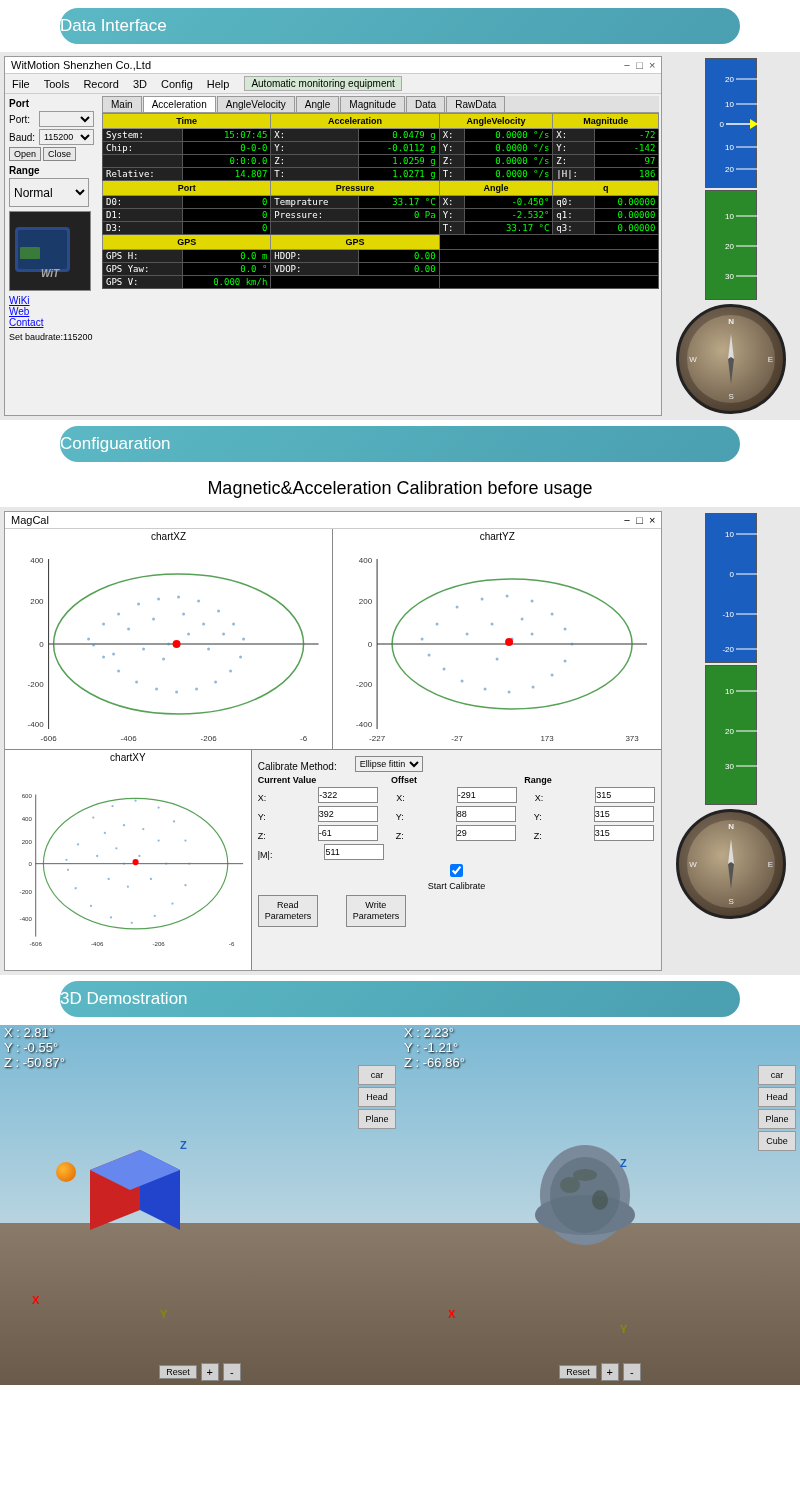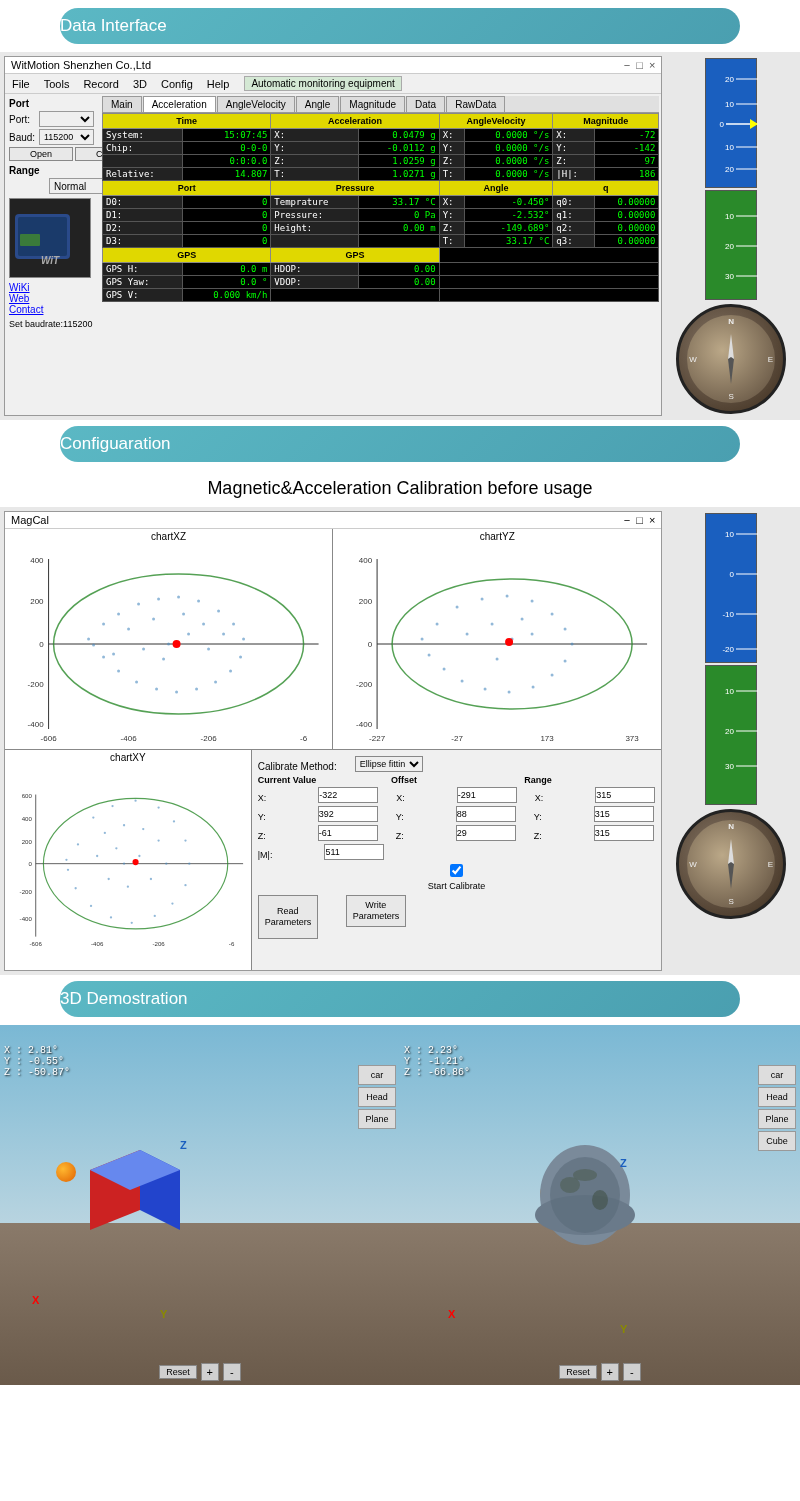--- a/index.html
+++ b/index.html
@@ -86,31 +86,30 @@
     .btn-row {
       display: flex;
       gap: 2px;
       margin-bottom: 4px;
     }
 
     .small-btn {
       border: 1px solid #888;
       background: #e8e8e8;
       font-size: 9px;
-      padding: 1px 20px;
+      padding: 1px 4px;
       cursor: pointer;
     }
 
     .type-label { font-size: 10px; font-weight: bold; margin-bottom: 2px; }
     .type-select {
       border: 1px solid #999;
-      font-size: 10px;
+      font-size: 12px;
       width: 80px;
-      height: 16px;
-      margin-left: 40px;
+      height: 29px;
     }
 
     .device-img-box {
       width: 82px;
       height: 80px;
       border: 1px solid #888;
       background: #222;
       margin: 4px 0;
       display: flex;
       align-items: center;
@@ -268,25 +267,25 @@
 
     .td-ground {
       position: absolute;
       bottom: 0; left: 0; right: 0;
       height: 45%;
       background: linear-gradient(180deg, #8a7a6a, #6a5a4a);
     }
 
     .td-coords {
       position: absolute;
-      top: 20px;
+      top: 0;
       left: 4px;
-      font-size: 10px;
+      font-size: 13px;
       color: #fff;
-      font-family: Liberation Mono, monospace;
+      font-family: Liberation Sans, sans-serif;
       text-shadow: 1px 1px 2px #000;
     }
 
     .td-buttons {
       position: absolute;
       right: 4px;
       top: 40px;
       display: flex;
       flex-direction: column;
       gap: 2px;
@@ -516,30 +515,20 @@
                 <td>0.00000</td>
               </tr>
               <tr>
                 <td class="label-cell">D1:</td>
                 <td>0</td>
                 <td class="label-cell">Pressure:</td>
                 <td>0 Pa</td>
                 <td class="label-cell">Y:</td>
                 <td>-2.532°</td>
                 <td class="label-cell">q1:</td>
-                <td>0.00000</td>
-              </tr>
-              <tr>
-                <td class="label-cell">D2:</td>
-                <td>0</td>
-                <td class="label-cell">Height:</td>
-                <td>0.00 m</td>
-                <td class="label-cell">Z:</td>
-                <td>-149.689°</td>
-                <td class="label-cell">q2:</td>
                 <td>0.00000</td>
               </tr>
               <tr>
                 <td class="label-cell">D3:</td>
                 <td>0</td>
                 <td class="label-cell"></td>
                 <td></td>
                 <td class="label-cell">T:</td>
                 <td>33.17 °C</td>
                 <td class="label-cell">q3:</td>
@@ -848,21 +837,21 @@
             <span style="font-size:9px;">|M|:</span>
             <input class="calib-input" value="511" style="">
           </div>
 
           <div class="calib-checkbox-row" style="margin:4px 0;flex-direction:column;">
             <input type="checkbox" checked="" style="">
             <span style="font-size:9px;">Start Calibrate</span>
           </div>
 
           <div style="display:flex; gap:8px; margin-top:4px;">
-            <button class="calib-btn" style="width:60px; height:44px; white-space:pre-line; line-height:1.2;">Read
+            <button class="calib-btn" style="width:60px; height:32px; white-space:pre-line; line-height:1.2;">Read
 Parameters</button>
             <button class="calib-btn" style="width:60px; height:32px; white-space:pre-line; line-height:1.2;margin-left:20px;">Write
 Parameters</button>
           </div>
         </div>
       </div>
     </div>
 
     <div style="display:flex; flex-direction:column; align-items:center; padding:2px; width:130px;">
 

